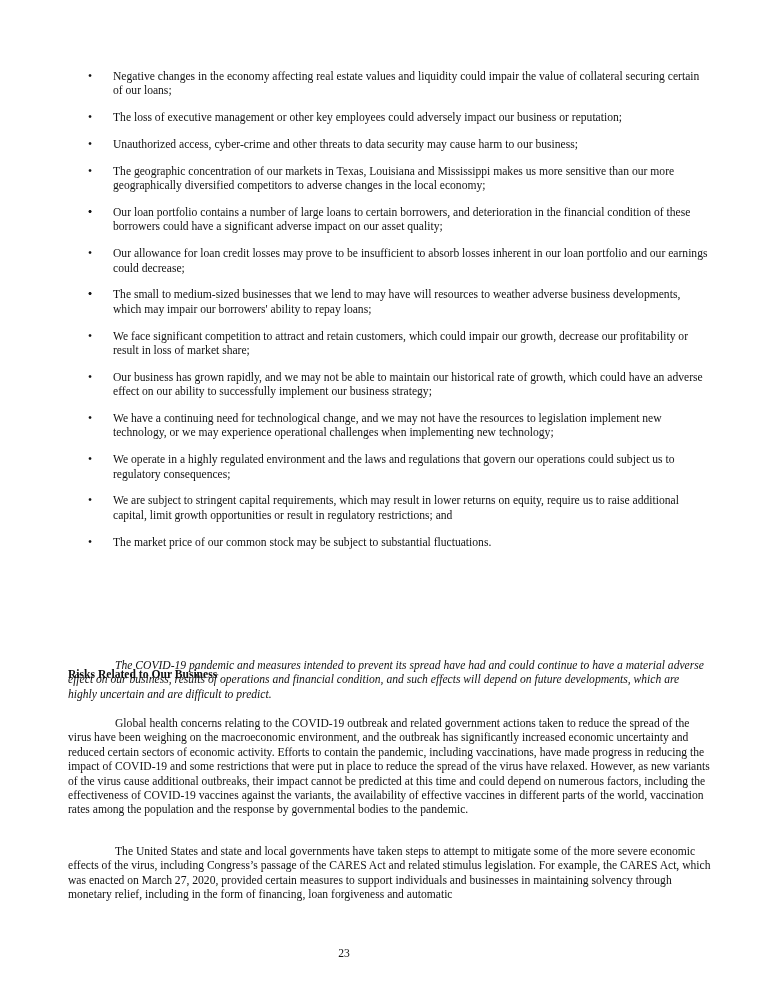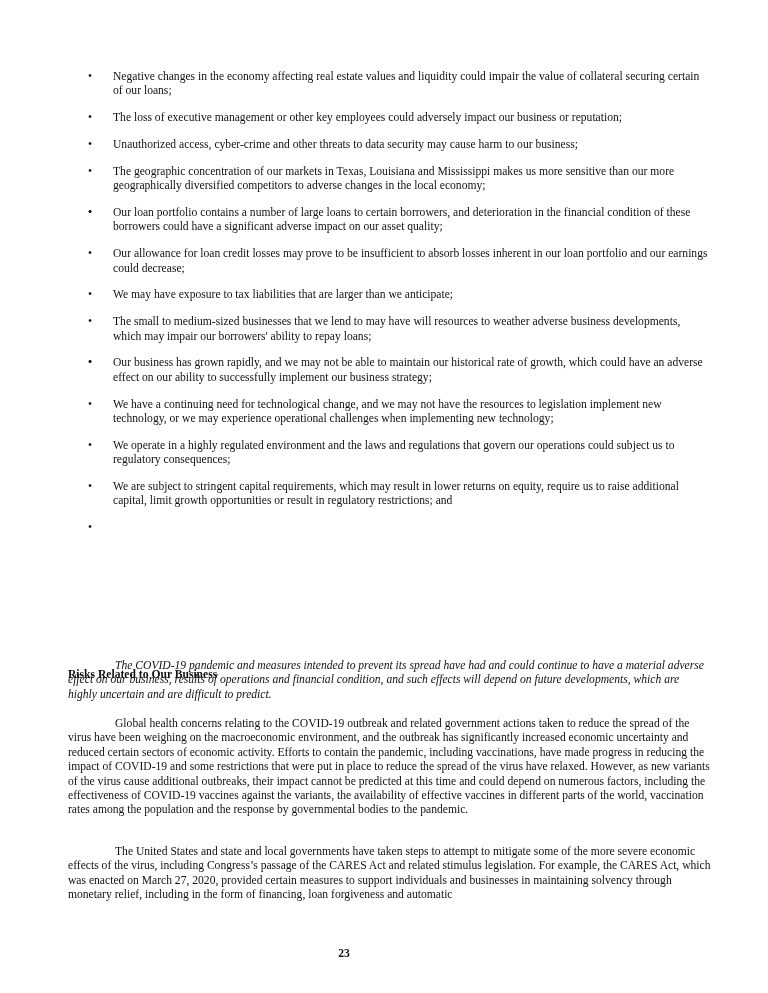--- a/index.html
+++ b/index.html
@@ -10,42 +10,42 @@
   }
   .page { position: absolute; left: 0; top: 0; width: 768px; height: 993px; }
   ul.bullets { list-style: none; margin: 0; padding: 0; position: absolute; left: 88px; top: 70px; width: 620px; }
   ul.bullets li { position: relative; padding-left: 25px; margin-bottom: 12.4px; }
   ul.bullets li .dot { position: absolute; left: 0; top: 0; width: 10px; }
   .heading { position: absolute; left: 68px; top: 668px; font-weight: bold; }
   .italic-para { position: absolute; left: 68px; top: 659px; width: 640px; font-weight: normal; font-style: italic; text-indent: 47px; }
   .para { position: absolute; left: 68px; width: 645px; text-indent: 47px; }
   .p1 { top: 717px; }
   .p2 { top: 845px; font-family: Liberation Serif, serif; }
-  .page-num { position: absolute; left: 0; width: 688px; top: 947px; text-align: center; font-weight: bold; }
+  .page-num { position: absolute; left: 0; width: 688px; top: 947px; text-align: center; }
 </style>
 </head>
 <body>
 
 <div class="page">
   <ul class="bullets">
     <li><span class="dot">•</span><span>Negative changes in the economy affecting real estate values and liquidity could impair the value of collateral securing certain of our loans;</span></li>
     <li><span class="dot">•</span><span>The loss of executive management or other key employees could adversely impact our business or reputation;</span></li>
     <li><span class="dot">•</span><span>Unauthorized access, cyber-crime and other threats to data security may cause harm to our business;</span></li>
     <li><span class="dot">•</span><span>The geographic concentration of our markets in Texas, Louisiana and Mississippi makes us more sensitive than our more geographically diversified competitors to adverse changes in the local economy;</span></li>
     <li><span class="dot">•</span></li>
     <li><span class="dot">•</span><span>Our loan portfolio contains a number of large loans to certain borrowers, and deterioration in the financial condition of these borrowers could have a significant adverse impact on our asset quality;</span></li>
     <li><span class="dot">•</span><span>Our allowance for loan credit losses may prove to be insufficient to absorb losses inherent in our loan portfolio and our earnings could decrease;</span></li>
-    <li><span class="dot">•</span><span>We may have exposure to tax liabilities that are larger than we anticipate;</span></li>
+    <li><span class="dot">•</span></li>
     <li><span class="dot">•</span><span>The small to medium-sized businesses that we lend to may have will resources to weather adverse business developments, which may impair our borrowers' ability to repay loans;</span></li>
-    <li><span class="dot">•</span></li>
+    <li><span class="dot">•</span><span>We face significant competition to attract and retain customers, which could impair our growth, decrease our profitability or result in loss of market share;</span></li>
     <li><span class="dot">•</span><span>Our business has grown rapidly, and we may not be able to maintain our historical rate of growth, which could have an adverse effect on our ability to successfully implement our business strategy;</span></li>
     <li><span class="dot">•</span><span>We have a continuing need for technological change, and we may not have the resources to legislation implement new technology, or we may experience operational challenges when implementing new technology;</span></li>
     <li><span class="dot">•</span><span>We operate in a highly regulated environment and the laws and regulations that govern our operations could subject us to regulatory consequences;</span></li>
     <li><span class="dot">•</span><span>We are subject to stringent capital requirements, which may result in lower returns on equity, require us to raise additional capital, limit growth opportunities or result in regulatory restrictions; and</span></li>
-    <li><span class="dot">•</span></li>
+    <li><span class="dot">•</span><span>The market price of our common stock may be subject to substantial fluctuations.</span></li>
   </ul>
 
   <div class="heading">Risks Related to Our Business</div>
   <div class="italic-para">The COVID-19 pandemic and measures intended to prevent its spread have had and could continue to have a material adverse effect on our business, results of operations and financial condition, and such effects will depend on future developments, which are highly uncertain and are difficult to predict.</div>
   <div class="para p1">Global health concerns relating to the COVID-19 outbreak and related government actions taken to reduce the spread of the virus have been weighing on the macroeconomic environment, and the outbreak has significantly increased economic uncertainty and reduced certain sectors of economic activity. Efforts to contain the pandemic, including vaccinations, have made progress in reducing the impact of COVID-19 and some restrictions that were put in place to reduce the spread of the virus have relaxed. However, as new variants of the virus cause additional outbreaks, their impact cannot be predicted at this time and could depend on numerous factors, including the effectiveness of COVID-19 vaccines against the variants, the availability of effective vaccines in different parts of the world, vaccination rates among the population and the response by governmental bodies to the pandemic.</div>
   <div class="para p2">The United States and state and local governments have taken steps to attempt to mitigate some of the more severe economic effects of the virus, including Congress’s passage of the CARES Act and related stimulus legislation. For example, the CARES Act, which was enacted on March 27, 2020, provided certain measures to support individuals and businesses in maintaining solvency through monetary relief, including in the form of financing, loan forgiveness and automatic</div>
   <div class="page-num">23</div>
 </div>
 
 </body></html>

